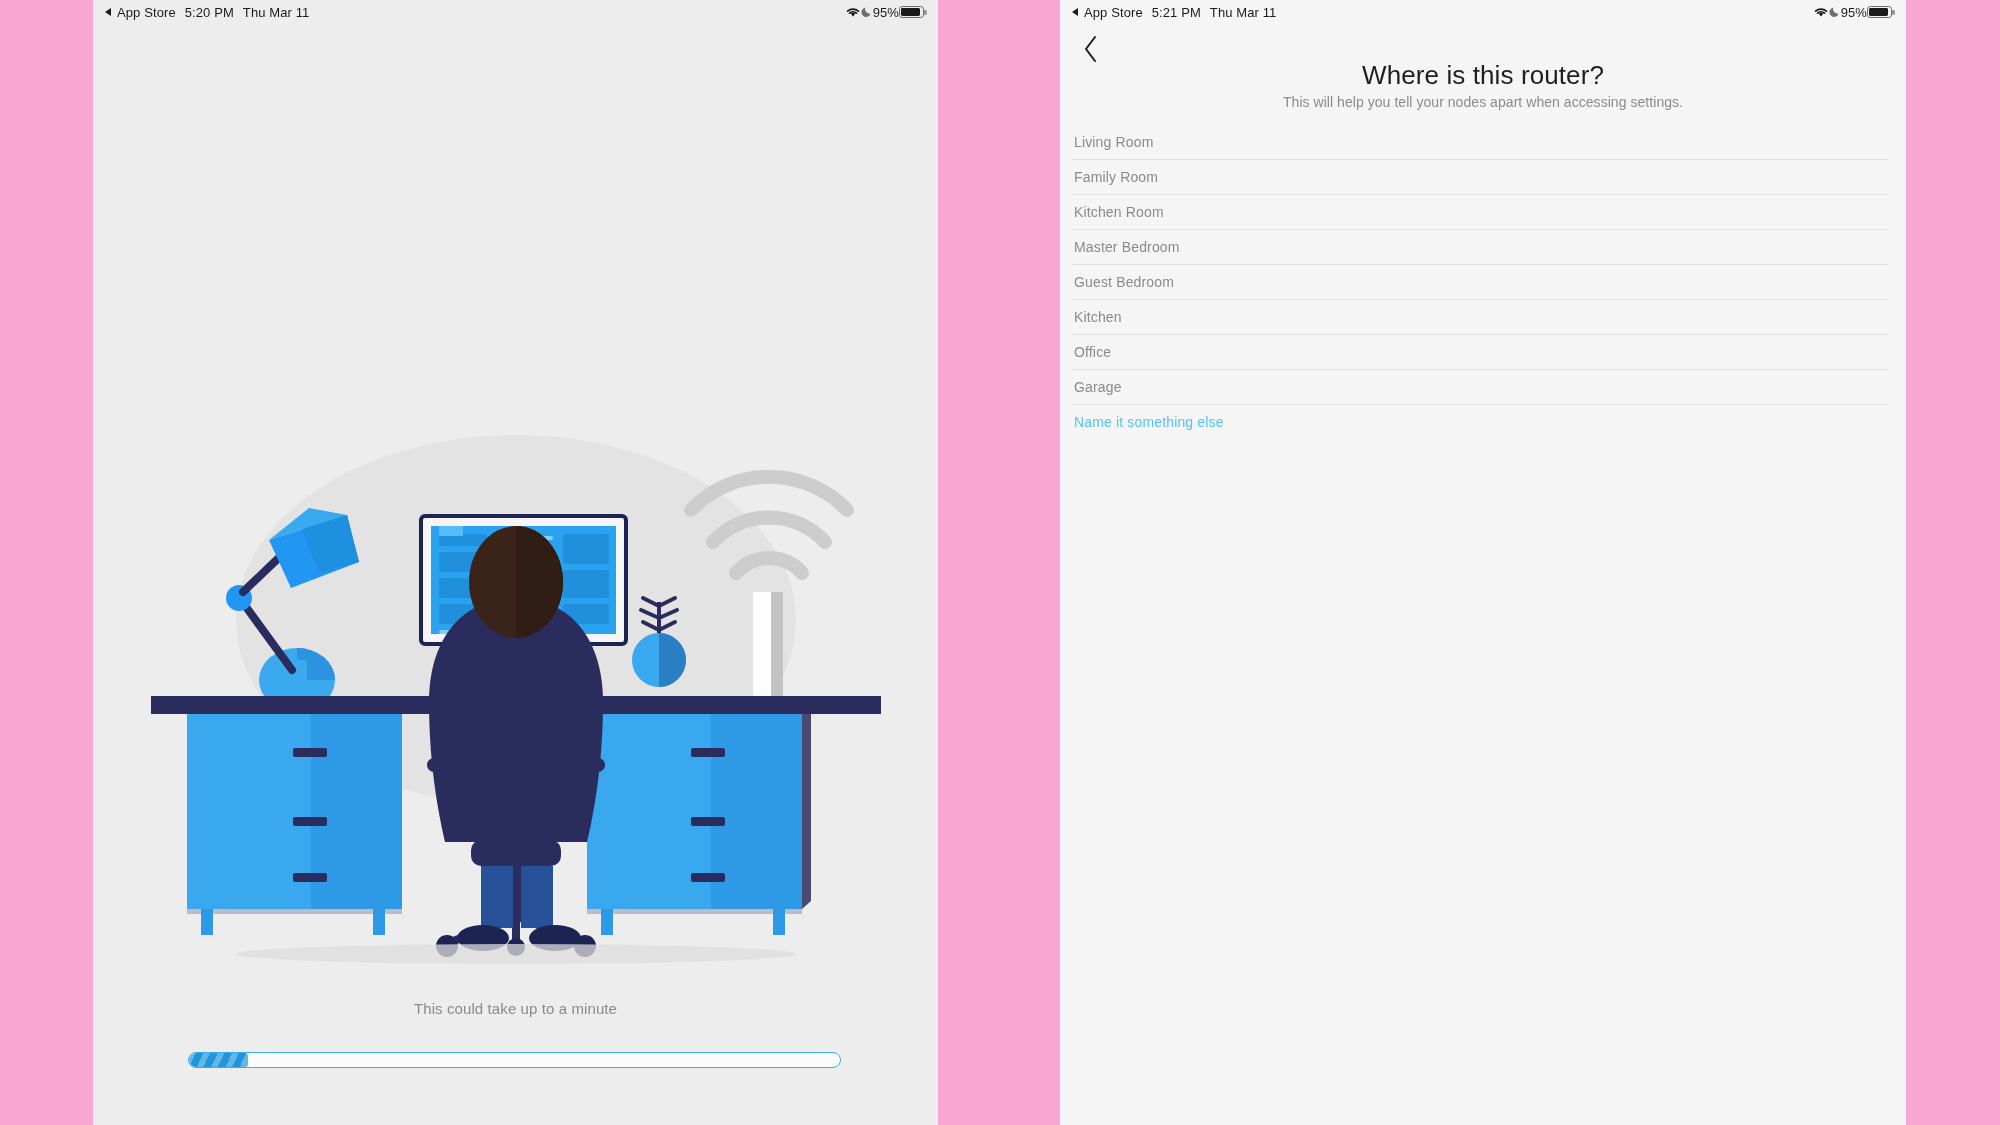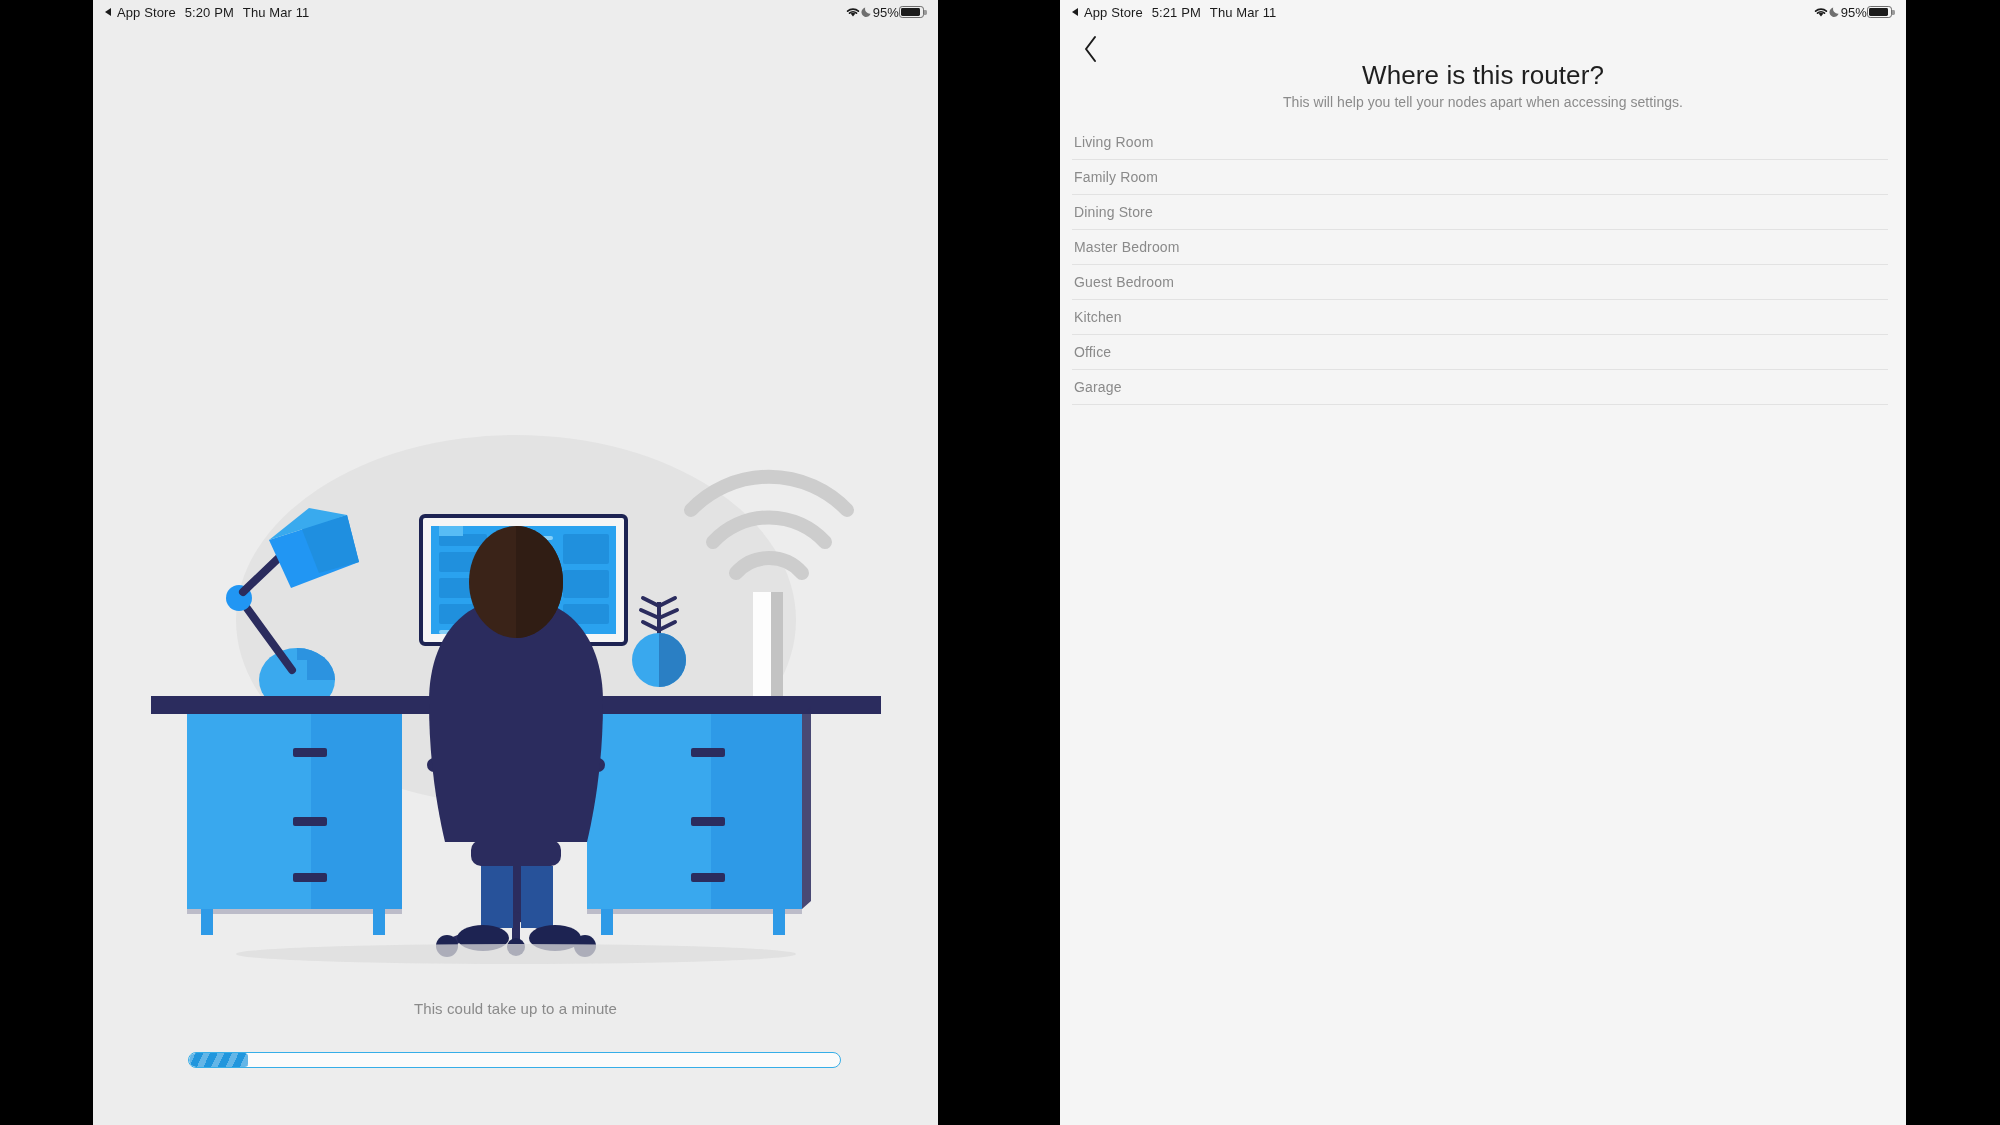--- a/index.html
+++ b/index.html
@@ -9,21 +9,21 @@
     width: 2000px;
     height: 1125px;
     overflow: hidden;
     font-family: "Liberation Sans", sans-serif;
   }
 
   #screen {
     position: relative;
     width: 2000px;
     height: 1125px;
-    background: #000000;
+    background: #f9a8d4;
   }
 
   
   .pane {
     position: absolute;
     top: 0;
     height: 1125px;
     overflow: hidden;
   }
   #pane-left {
@@ -407,33 +407,36 @@
     <div id="router-subtitle">This will help you tell your nodes apart when accessing settings.</div>
 
     <div id="room-list">
       <div class="room-row">
         <span class="room-label">Living Room</span>
       </div>
       <div class="room-row">
         <span class="room-label">Family Room</span>
       </div>
       <div class="room-row">
-        <span class="room-label">Dining Store</span>
+        <span class="room-label">Kitchen Room</span>
       </div>
       <div class="room-row">
         <span class="room-label">Master Bedroom</span>
       </div>
       <div class="room-row">
         <span class="room-label">Guest Bedroom</span>
       </div>
       <div class="room-row">
         <span class="room-label">Kitchen</span>
       </div>
       <div class="room-row">
         <span class="room-label">Office</span>
       </div>
       <div class="room-row">
         <span class="room-label">Garage</span>
       </div>
+      <div class="room-row custom">
+        <span class="room-label">Name it something else</span>
+      </div>
     </div>
   </div>
 
 </div>
 
 </body></html>

